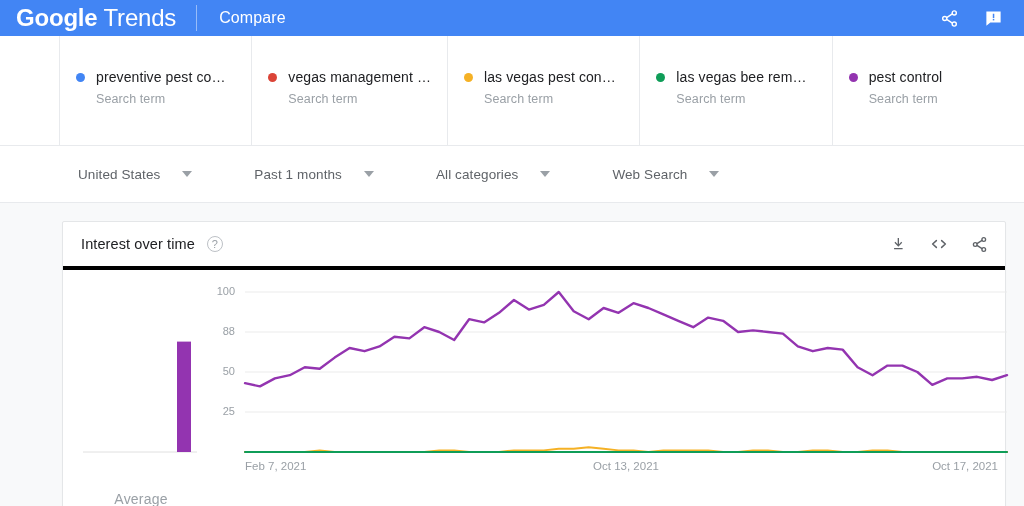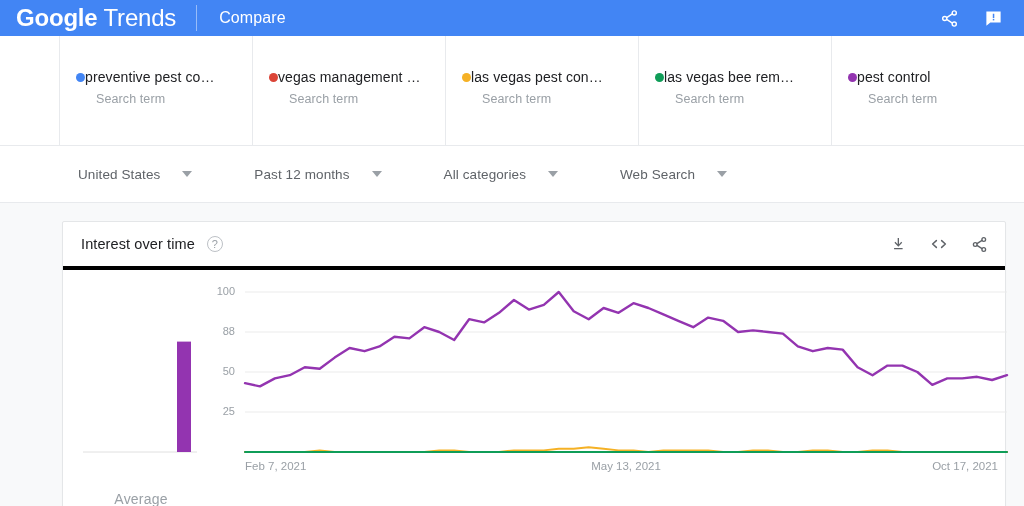--- a/index.html
+++ b/index.html
@@ -62,21 +62,21 @@
   .terms-spacer { width: 60px; flex: none; border-right: 1px solid #e8eaed; }
   .terms-inner { flex: 1; display: flex; }
   .term-card {
     flex: 1 1 0;
     border-right: 1px solid #e8eaed;
     padding: 33px 16px 0 16px;
     position: relative;
     cursor: pointer;
   }
   .term-card:last-child { border-right: none; }
-  .term-head { display: flex; align-items: center; }
+  .term-head { display: flex; align-items: center; gap: 11px; }
   .term-dot {
     width: 9px; height: 9px;
     border-radius: 50%;
     flex: none;
   }
   .term-title {
     font-size: 14px;
     color: #202124;
     letter-spacing: .1px;
     white-space: nowrap;
@@ -283,21 +283,21 @@
 
   </div>
 </div>
 
 <div class="filter-bar">
   <div class="filter">
     <span class="filter-label">United States</span>
     <span class="caret"></span>
   </div>
   <div class="filter">
-    <span class="filter-label">Past 12 months</span>
+    <span class="filter-label">Past 1 months</span>
     <span class="caret"></span>
   </div>
   <div class="filter">
     <span class="filter-label">All categories</span>
     <span class="caret"></span>
   </div>
   <div class="filter">
     <span class="filter-label">Web Search</span>
     <span class="caret"></span>
   </div>
@@ -356,20 +356,20 @@
             <path d="M40.00 99.20 L54.94 102.40 L69.88 94.40 L84.82 91.20 L99.76 83.20 L114.71 84.80 L129.65 73.60 L144.59 64.00 L159.53 67.20 L174.47 62.40 L189.41 52.80 L204.35 54.40 L219.29 43.20 L234.24 48.00 L249.18 56.00 L264.12 35.20 L279.06 38.40 L294.00 28.80 L308.94 16.00 L323.88 25.60 L338.82 20.80 L353.76 8.00 L368.71 27.20 L383.65 35.20 L398.59 24.00 L413.53 28.80 L428.47 19.20 L443.41 24.00 L458.35 30.40 L473.29 36.80 L488.24 43.20 L503.18 33.60 L518.12 36.80 L533.06 48.00 L548.00 46.40 L562.94 48.00 L577.88 49.60 L592.82 62.40 L607.76 67.20 L622.71 64.00 L637.65 65.60 L652.59 83.20 L667.53 91.20 L682.47 81.60 L697.41 81.60 L712.35 88.00 L727.29 100.80 L742.24 94.40 L757.18 94.40 L772.12 92.80 L787.06 96.00 L802.00 91.20" fill="none" stroke="#9334b0" stroke-width="2.4" stroke-linejoin="round" stroke-linecap="round"></path>
           </svg>
         <div id="yticks">
             <div class="ytick" style="left: 0px; top: 121px;">25</div>
             <div class="ytick" style="left: 0px; top: 81px;">50</div>
             <div class="ytick" style="left: 0px; top: 41px;">88</div>
             <div class="ytick" style="left: 0px; top: 1px;">100</div>
           </div>
         <div id="xticks">
             <div class="xtick" style="left: 40px; top: 176px;">Feb 7, 2021</div>
-            <div class="xtick" style="left: 421px; top: 176px; transform: translateX(-50%);">May 13, 2021</div>
+            <div class="xtick" style="left: 421px; top: 176px; transform: translateX(-50%);">Oct 13, 2021</div>
             <div class="xtick" style="left: 760.09px; top: 176px; transform: translateX(-50%);">Oct 17, 2021</div>
           </div>
       </div>
     </div>
 
   </div>
 </div>
 
 </body></html>

